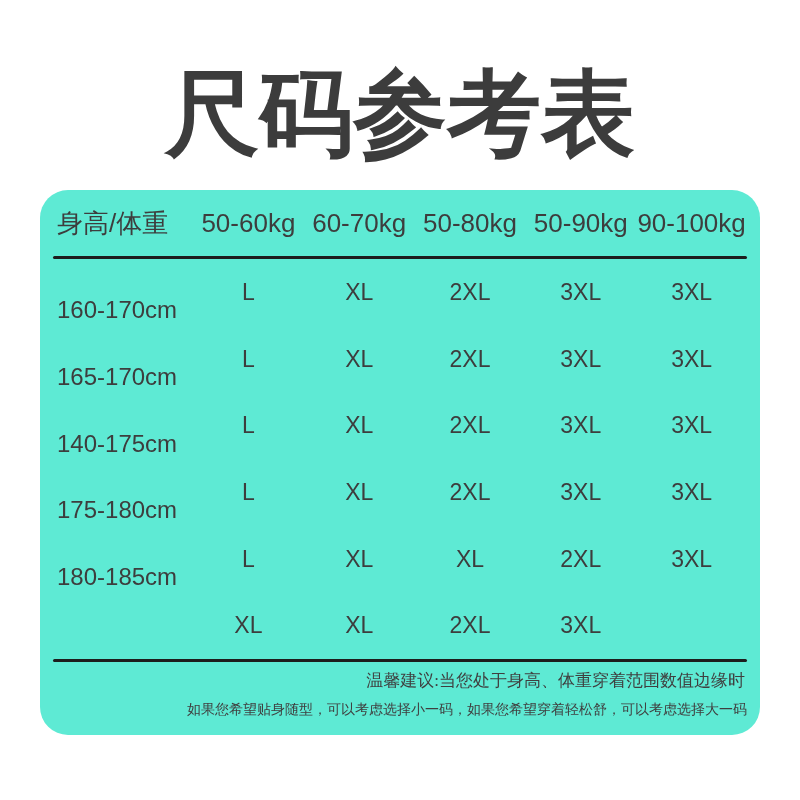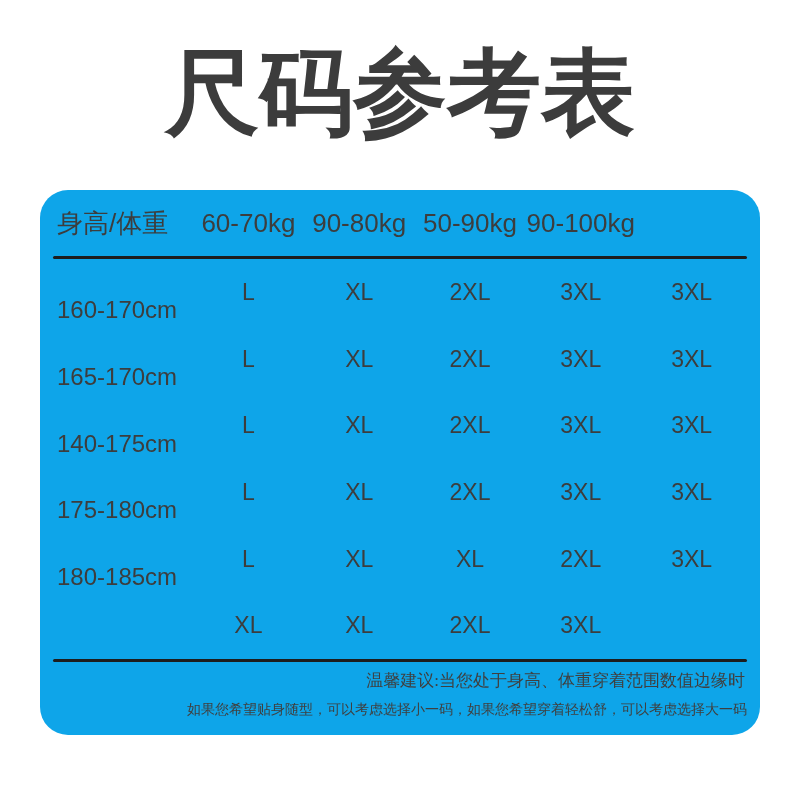--- a/index.html
+++ b/index.html
@@ -5,34 +5,34 @@
   html, body { margin: 0; padding: 0; }
   body {
     width: 800px; height: 800px;
     background: #ffffff;
     font-family: "Liberation Sans", "DejaVu Sans", sans-serif;
     position: relative;
     overflow: hidden;
   }
   .page-title {
     position: absolute;
-    left: 0; top: 41px;
+    left: 0; top: 62px;
     width: 800px;
     text-align: center;
     font-size: 94px;
     font-weight: 700;
     color: #3c3c3c;
     line-height: 1.1;
     white-space: nowrap;
   }
   .size-card {
     position: absolute;
     left: 40px; top: 190px;
     width: 720px; height: 545px;
-    background: #0ea5e9;
+    background: #5eead4;
     border-radius: 28px;
     box-sizing: border-box;
     padding: 0 13px;
     display: flex;
     flex-direction: column;
   }
   .grid-row {
     display: grid;
     grid-template-columns: 140px repeat(5, 1fr);
     align-items: center;
@@ -94,22 +94,23 @@
 </style>
 </head>
 <body>
 
 <div class="page-title">尺码参考表</div>
 
 <div class="size-card">
 
   <div class="grid-row header-row" id="table-header">
       <div class="cell corner-cell">身高/体重</div>
+      <div class="cell header-cell">50-60kg</div>
       <div class="cell header-cell">60-70kg</div>
-      <div class="cell header-cell">90-80kg</div>
+      <div class="cell header-cell">50-80kg</div>
       <div class="cell header-cell">50-90kg</div>
       <div class="cell header-cell">90-100kg</div>
     </div>
 
   <div class="divider"></div>
 
   <div class="table-body" id="table-body">
       <div class="grid-row">
         <div class="cell label-cell">160-170cm</div>
         <div class="cell size-cell">L</div>

